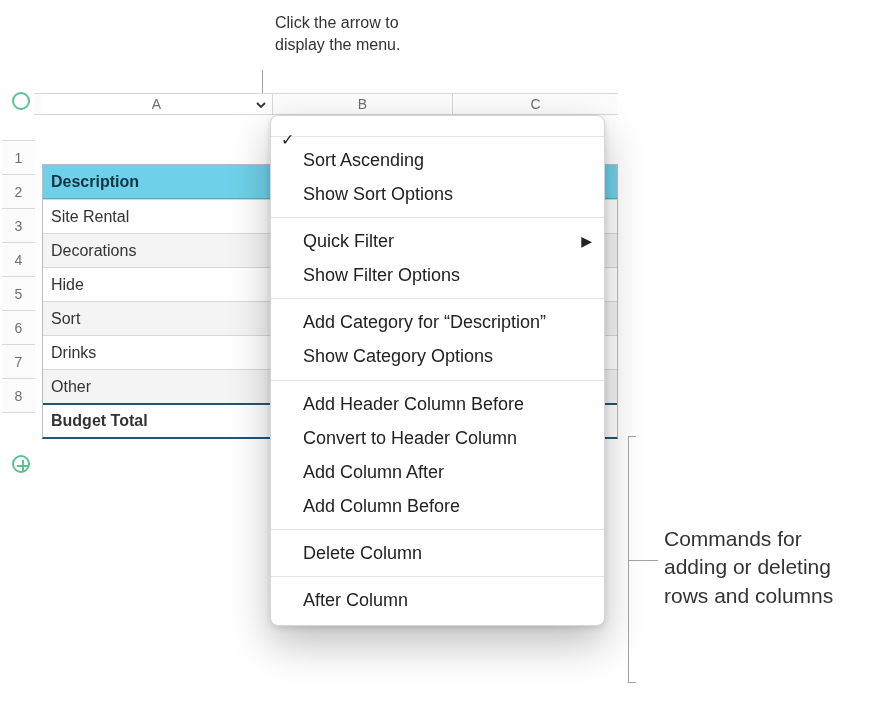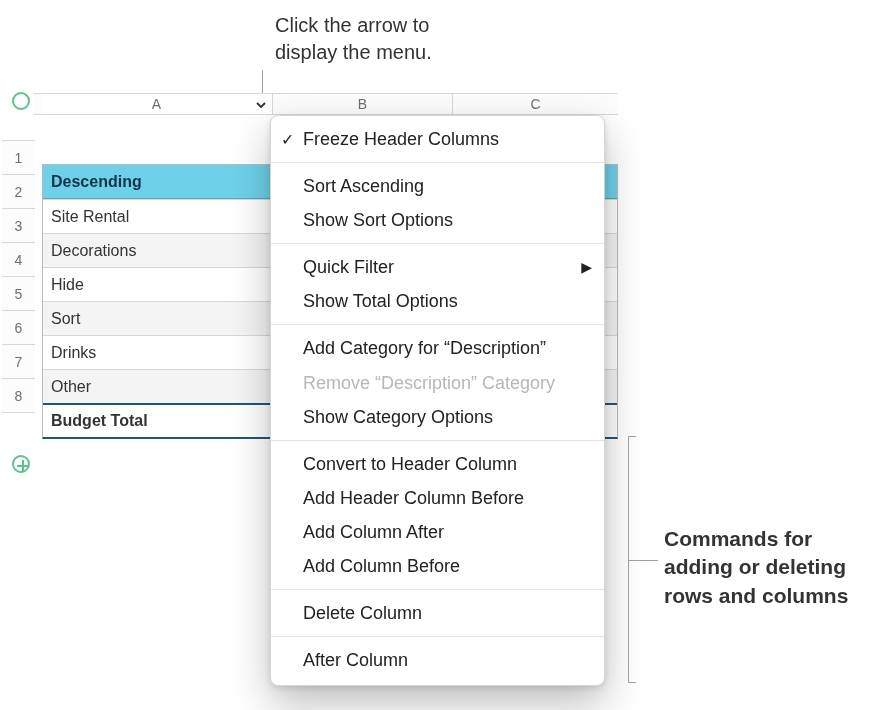--- a/index.html
+++ b/index.html
@@ -12,21 +12,21 @@
     height: 710px;
     position: relative;
     background: #fff;
   }
 
   
   .callout-top {
     position: absolute;
     left: 275px;
     top: 12px;
-    font-size: 20px;
+    font-size: 16px;
     line-height: 1.35;
     color: #333;
   }
   .leader-top {
     position: absolute;
     left: 262px;
     top: 70px;
     width: 1px;
     height: 30px;
     background: #a0a0a0;
@@ -148,21 +148,20 @@
 
   
   .callout-right {
     position:absolute;
     left: 664px;
     top: 525px;
     font-size:21px;
     line-height:1.35;
     width:230px;
     color:#333;
-    font-weight:bold;
   }
   .brace {
     position:absolute;
     left: 628px;
     top: 432px;
     width: 20px;
     height: 255px;
   }
   .brace .vline { position:absolute; left:0; top:4px; bottom:4px; width:1px; background:#a0a0a0; }
   .brace .cap   { position:absolute; left:0; width:8px; height:1px; background:#a0a0a0; }
@@ -228,21 +227,21 @@
   <div class="row-h">
       <span>7</span>
     </div>
   <div class="row-h">
       <span>8</span>
     </div>
 </div>
 
 <div class="sheet">
   <div class="tr head">
-      <span>Descending</span>
+      <span>Description</span>
     </div>
   <div class="tr">
       <span>Site Rental</span>
     </div>
   <div class="tr alt">
       <span>Decorations</span>
     </div>
   <div class="tr">
       <span>Hide</span>
     </div>
@@ -256,38 +255,36 @@
       <span>Other</span>
     </div>
   <div class="tr total">
       <span>Budget Total</span>
     </div>
 </div>
 
 <div class="menu">
   <div class="mi">
     <span class="check">✓</span>
-    <span>Freeze Header Columns</span>
   </div>
   <div class="sep"></div>
   <div class="mi"><span>Sort Ascending</span></div>
   <div class="mi"><span>Show Sort Options</span></div>
   <div class="sep"></div>
   <div class="mi">
     <span>Quick Filter</span>
     <span class="sub">▶</span>
   </div>
-  <div class="mi"><span>Show Total Options</span></div>
+  <div class="mi"><span>Show Filter Options</span></div>
   <div class="sep"></div>
   <div class="mi"><span>Add Category for “Description”</span></div>
-  <div class="mi disabled"><span>Remove “Description” Category</span></div>
   <div class="mi"><span>Show Category Options</span></div>
   <div class="sep"></div>
+  <div class="mi"><span>Add Header Column Before</span></div>
   <div class="mi"><span>Convert to Header Column</span></div>
-  <div class="mi"><span>Add Header Column Before</span></div>
   <div class="mi"><span>Add Column After</span></div>
   <div class="mi"><span>Add Column Before</span></div>
   <div class="sep"></div>
   <div class="mi"><span>Delete Column</span></div>
   <div class="sep"></div>
   <div class="mi"><span>After Column</span></div>
 
 </div>
 
 <div class="brace">

